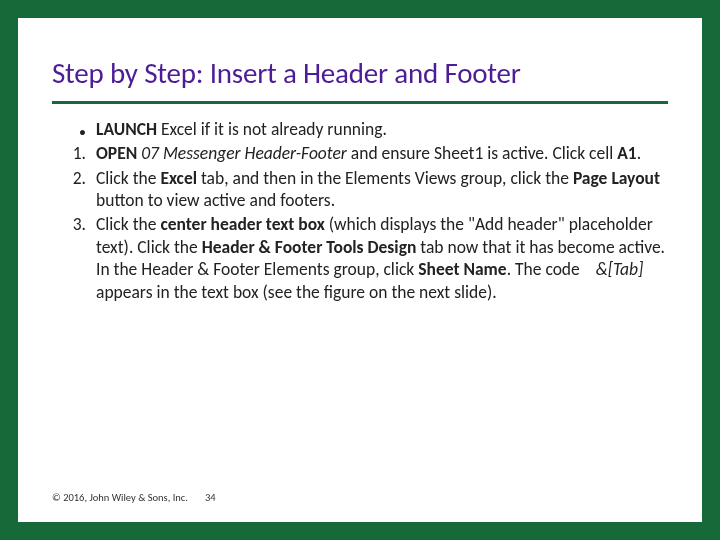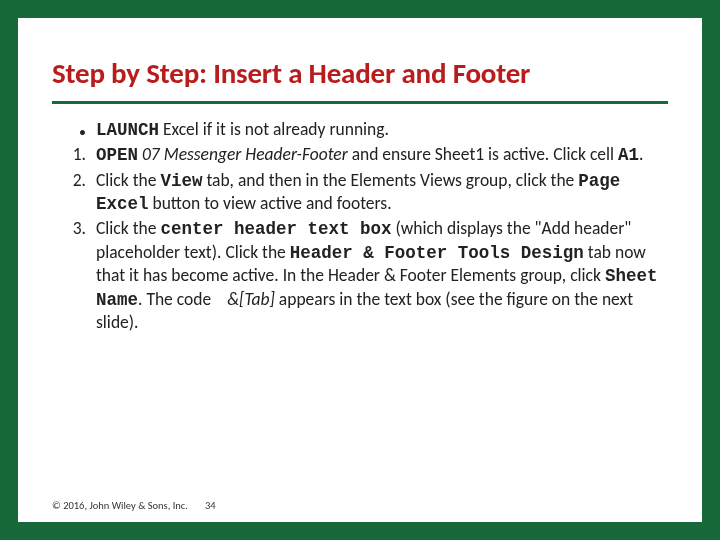--- a/index.html
+++ b/index.html
@@ -13,22 +13,22 @@
   .inner {
     position: absolute;
     top: 18px;
     left: 18px;
     right: 18px;
     bottom: 18px;
     background: #ffffff;
     padding: 38px 34px 20px 34px;
   }
   .title {
-    color: #b91c1c;
-    font-weight: 700;
+    color: #4c1d95;
+    font-weight: 400;
     font-size: 29px;
     line-height: 1.2;
     letter-spacing: -0.2px;
   }
   .rule {
     border: none;
     border-top: 3px solid #17693a;
     margin-top: 10px;
     margin-bottom: 14px;
   }
@@ -48,28 +48,28 @@
     padding-right: 10px;
   }
   .bullet-dot {
     font-size: 14px;
     position: relative;
     top: 2px;
   }
   .body {
     flex: 1;
   }
-  .b { font-weight: 700; font-family: Liberation Mono, monospace; }
+  .b { font-weight: 700; }
   .bi { font-weight: 400; font-style: italic; }
   .i { font-style: italic; margin-left: 12px; }
   .footer {
     position: absolute;
     left: 34px;
     right: 34px;
-    bottom: 10px;
+    bottom: 18px;
     display: flex;
     align-items: flex-start;
     font-size: 10.5px;
     color: #333;
   }
   .footer .copy { flex: 0 0 auto; }
   .footer .mid  { flex: 1; text-align: left; padding-left: 40px; }
   .footer .pg   { flex: 0 0 auto; color: #333; margin-left: 17px; }
 </style>
 </head>
@@ -87,21 +87,21 @@
       <div class="body"><span class="b">LAUNCH</span><span> Excel if it is not already running.</span></div>
     </div>
 
     <div class="row">
       <div class="marker">1.</div>
       <div class="body"><span class="b">OPEN</span><span> </span><span class="bi">07 Messenger Header-Footer</span><span> and ensure Sheet1 is active. Click cell </span><span class="b">A1</span><span>.</span></div>
     </div>
 
     <div class="row">
       <div class="marker">2.</div>
-      <div class="body"><span>Click the </span><span class="b">View</span><span> tab, and then in the Elements Views group, click the </span><span class="b">Page Excel</span><span> button to view active and footers.</span></div>
+      <div class="body"><span>Click the </span><span class="b">Excel</span><span> tab, and then in the Elements Views group, click the </span><span class="b">Page Layout</span><span> button to view active and footers.</span></div>
     </div>
 
     <div class="row">
       <div class="marker">3.</div>
       <div class="body"><span>Click the </span><span class="b">center header text box</span><span> (which displays the "Add header" placeholder text). Click the </span><span class="b">Header &amp; Footer Tools Design</span><span> tab now that it has become active. In the Header &amp; Footer Elements group, click </span><span class="b">Sheet Name</span><span>. The code </span><span class="i">&amp;[Tab]</span><span> appears in the text box (see the figure on the next slide).</span></div>
     </div>
 
   </div>
 
   <div class="footer">

